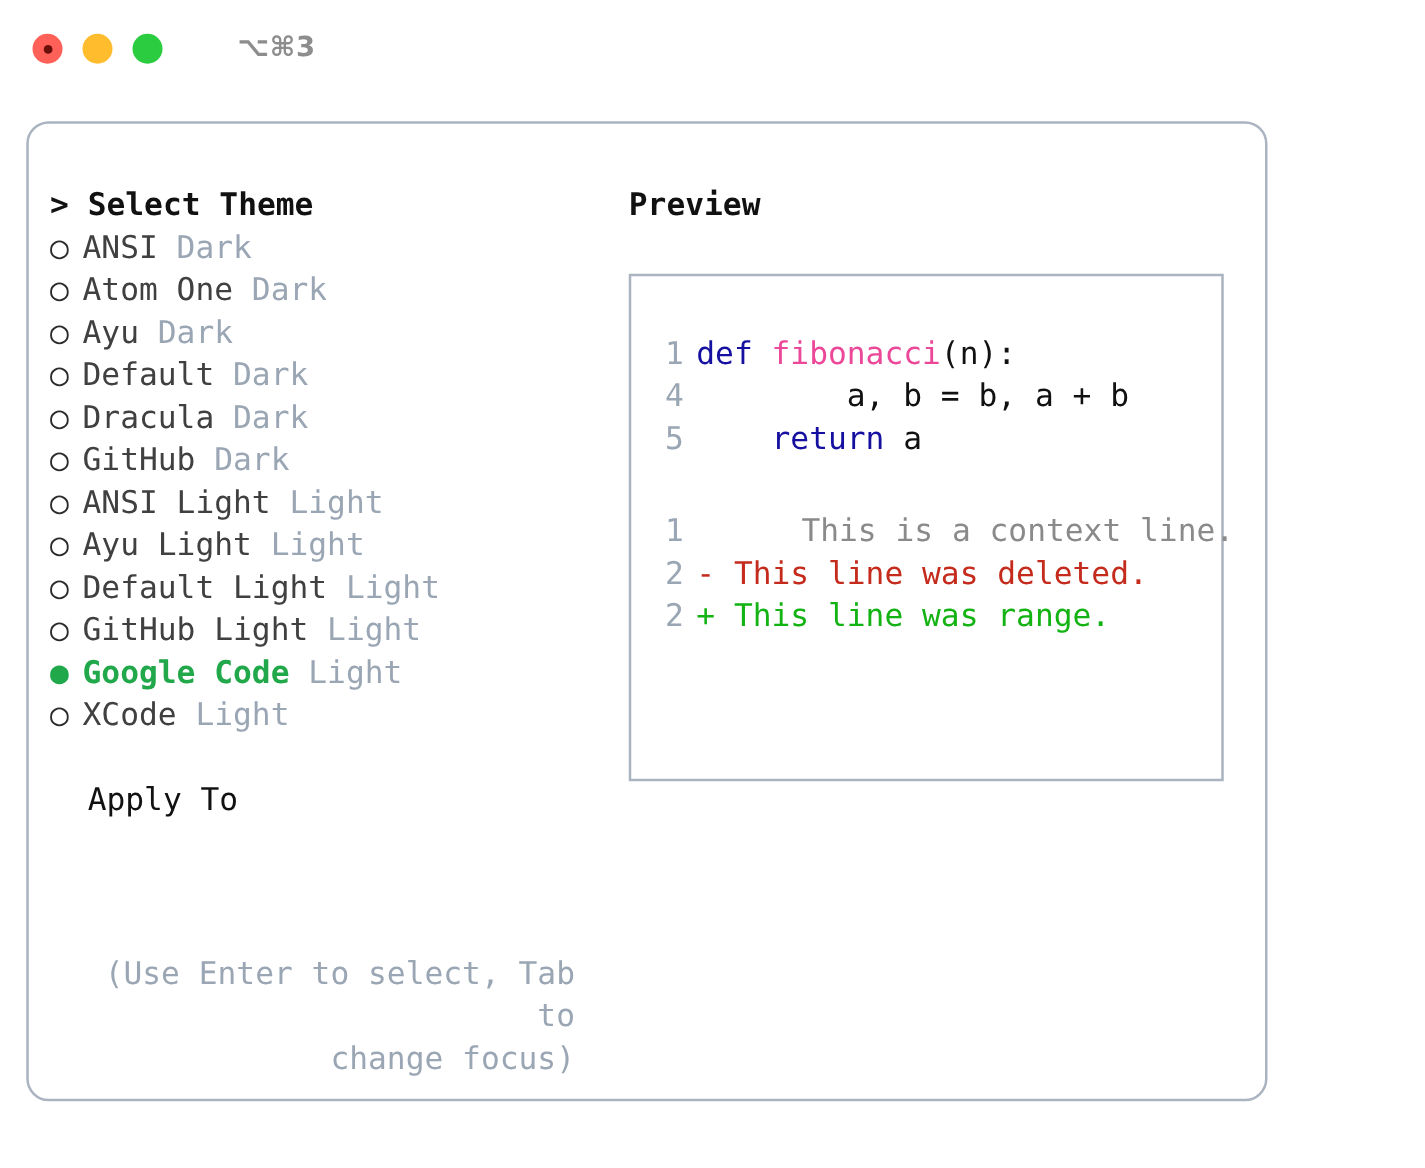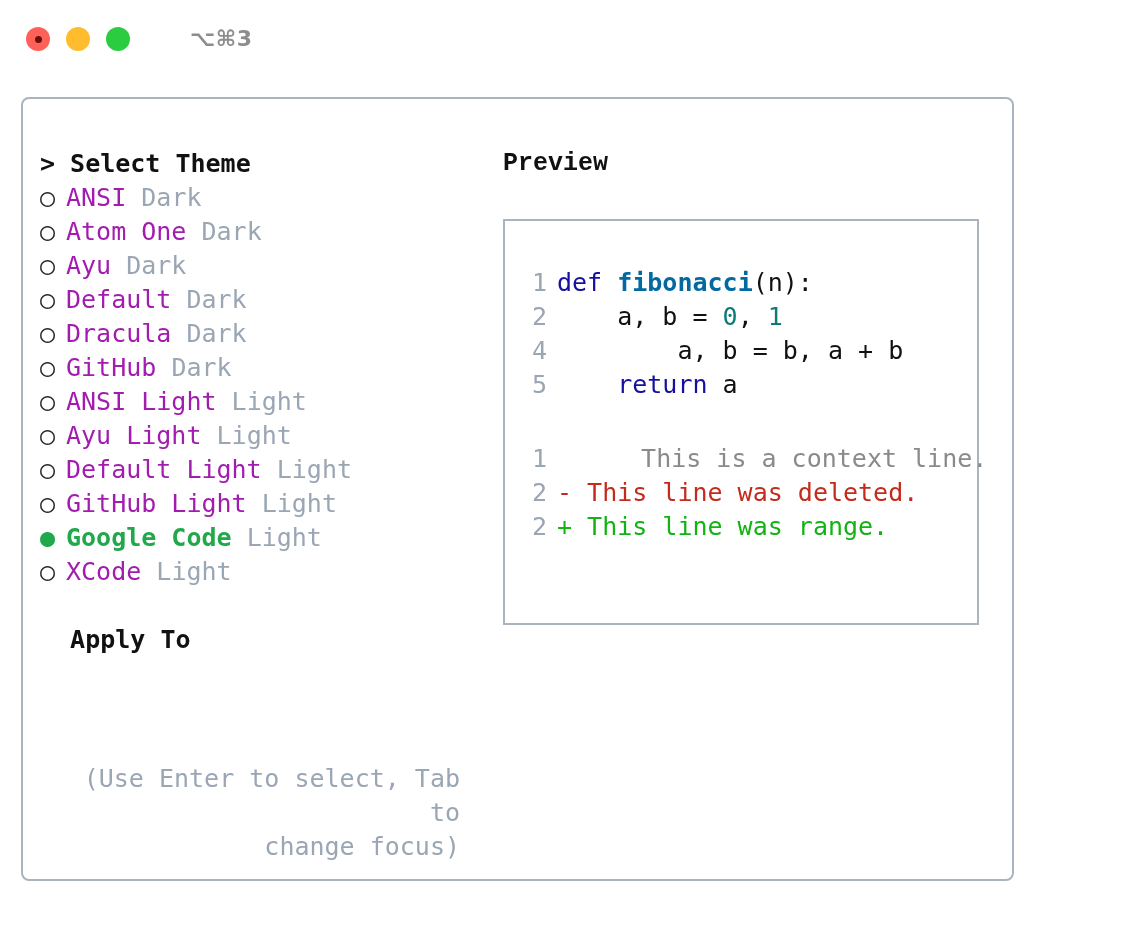--- a/index.html
+++ b/index.html
@@ -69,21 +69,21 @@
   }
 
   
   #panel {
     position: absolute;
     left: 21px;
     top: 97px;
     width: 993px;
     height: 784px;
     border: 2px solid #aab3c0;
-    border-radius: 8px;
+    border-radius: 18px;
     box-sizing: border-box;
     background: #ffffff;
   }
 
   #panel-inner {
     position: relative;
     width: 100%;
     height: 100%;
   }
 
@@ -93,38 +93,37 @@
     left: 17px;
     top: 48px;
     width: 450px;
   }
 
   .section-head {
     font-size: 25px;
     line-height: 34px;
     color: #111111;
     white-space: pre;
-    font-weight: bold;
   }
   .section-head.bold { font-weight: 700; }
 
   .opt-row {
     font-size: 25px;
     line-height: 34px;
     color: #222222;
     white-space: pre;
     display: block;
   }
   .bullet {
     display: inline-block;
     width: 26px;
   }
   .bullet-on  { color: #20a84a; }
   .bullet-off { color: #2b2b2b; }
-  .opt-name        { color: #a21caf; }
+  .opt-name        { color: #404040; }
   .opt-name-sel    { color: #20a84a; font-weight: bold; }
   .opt-tag         { color: #9aa6b4; margin-top: 48px; }
 
   .spacer-row { height: 34px; }
 
   #hint {
     position: absolute;
     left: 17px;
     top: 663px;
     width: 420px;
@@ -140,21 +139,20 @@
     left: 480px;
     top: 48px;
     width: 490px;
   }
   #preview-label {
     font-size: 25px;
     line-height: 34px;
     font-weight: 700;
     color: #111111;
     white-space: pre;
-    font-family: Liberation Mono, monospace;
   }
 
   #code-box {
     margin-top: 38px;
     width: 476px;
     height: 406px;
     border: 2px solid #aab3c0;
     box-sizing: border-box;
     background: #ffffff;
     padding: 45px 0 0 14px;
@@ -167,21 +165,21 @@
     color: #111111;
   }
   .ln {
     display: inline-block;
     width: 28px;
     color: #9aa6b4;
     text-align: right;
     margin-right: 10px;
   }
   .kw   { color: #1510a0; margin-top: 16px; }
-  .fn   { color: #0369a1; font-weight: bold; }
+  .fn   { color: #ec4899; }
   .num  { color: #0b7b74; }
   .pl   { color: #111111; }
   .ctx  { color: #8a8a8a; margin-left: 27px; }
   .del  { color: #c42b1c; }
   .add  { color: #13b313; }
   .gap  { height: 40px; }
 </style>
 </head>
 <body>
 
@@ -222,21 +220,20 @@
       <div id="hint">
         <div>(Use Enter to select, Tab to</div>
         <div>change focus)</div>
       </div>
 
       <div id="right-col">
         <div id="preview-label">Preview</div>
         <div id="code-box">
           <div id="code-lines">
               <div class="code-line"><span class="ln">1</span><span class="kw">def </span><span class="fn">fibonacci</span><span class="pl">(n):</span></div>
-              <div class="code-line"><span class="ln">2</span><span class="pl">    a, b = </span><span class="num">0</span><span class="pl">, </span><span class="num">1</span></div>
               <div class="code-line"><span class="ln">4</span><span class="pl">        a, b = b, a + b</span></div>
               <div class="code-line"><span class="ln">5</span><span class="pl">    </span><span class="kw">return</span><span class="pl"> a</span></div>
             </div>
           <div class="gap"></div>
           <div id="diff-lines">
               <div class="code-line"><span class="ln">1</span><span class="ctx">  </span><span class="ctx">This is a context line.</span></div>
               <div class="code-line"><span class="ln">2</span><span class="del">- </span><span class="del">This line was deleted.</span></div>
               <div class="code-line"><span class="ln">2</span><span class="add">+ </span><span class="add">This line was range.</span></div>
             </div>
         </div>

